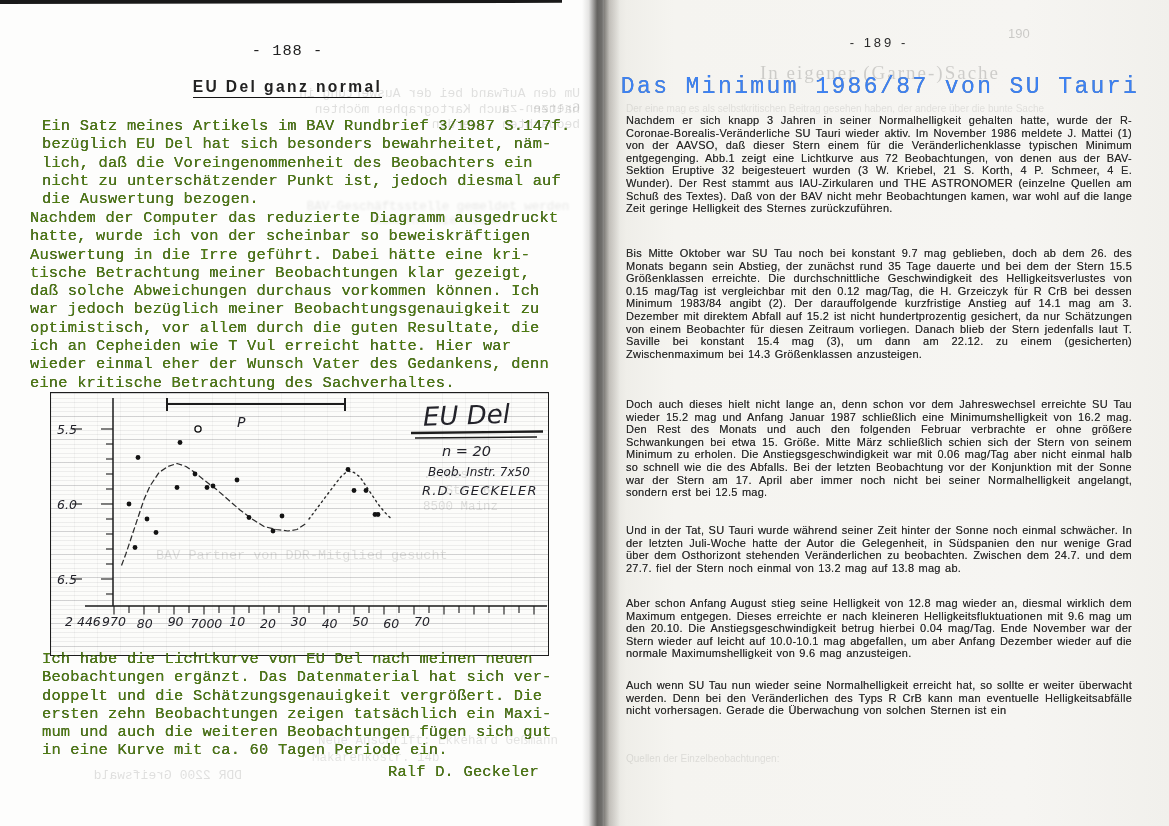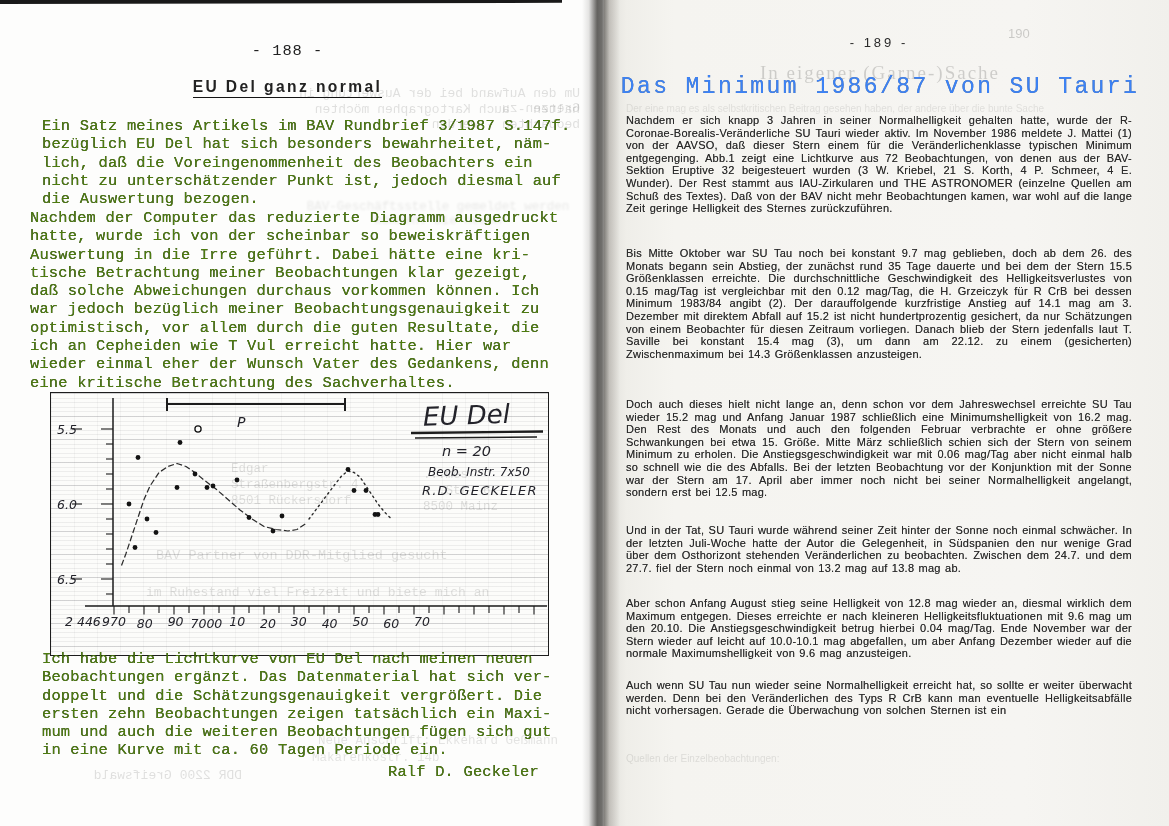--- a/index.html
+++ b/index.html
@@ -85,28 +85,24 @@
 tische Betrachtung meiner Beobachtungen klar gezeigt,
 daß solche Abweichungen durchaus vorkommen können. Ich
 war jedoch bezüglich meiner Beobachtungsgenauigkeit zu
 optimistisch, vor allem durch die guten Resultate, die
 ich an Cepheiden wie T Vul erreicht hatte. Hier war
 wieder einmal eher der Wunsch Vater des Gedankens, denn
 eine kritische Betrachtung des Sachverhaltes.</div>
 
     <div class="chart">
 
-      <div class="ghost" style="left:180px;top:68px;line-height:16px;font-size:12.5px;">Edgar
-Straßenbergstr. 4
-8501 Rückersdorf</div>
       <div class="ghost" style="left:372px;top:74px;line-height:16px;font-size:12.5px;">...mes
 ...Str. 6
 8500 Mainz</div>
       <div class="ghost" style="left:105px;top:155px;font-size:13.5px;">BAV Partner von DDR-Mitglied gesucht</div>
-      <div class="ghost" style="left:95px;top:192px;font-size:13px;">im Ruhestand viel Freizeit und biete mich an</div>
 
       <svg id="lc" width="499" height="264" viewBox="0 0 499 264">
         <g id="lc-axes">
             <line x1="62" y1="5" x2="62" y2="213" class="ax"></line>
             <line x1="34" y1="213" x2="496" y2="213" class="ax"></line>
             <line x1="50" y1="36" x2="62" y2="36" class="tick"></line>
             <line x1="55" y1="50.99999999999994" x2="62" y2="50.99999999999994" class="tick"></line>
             <line x1="55" y1="66.00000000000003" x2="62" y2="66.00000000000003" class="tick"></line>
             <line x1="55" y1="80.99999999999997" x2="62" y2="80.99999999999997" class="tick"></line>
             <line x1="55" y1="96.00000000000006" x2="62" y2="96.00000000000006" class="tick"></line>

